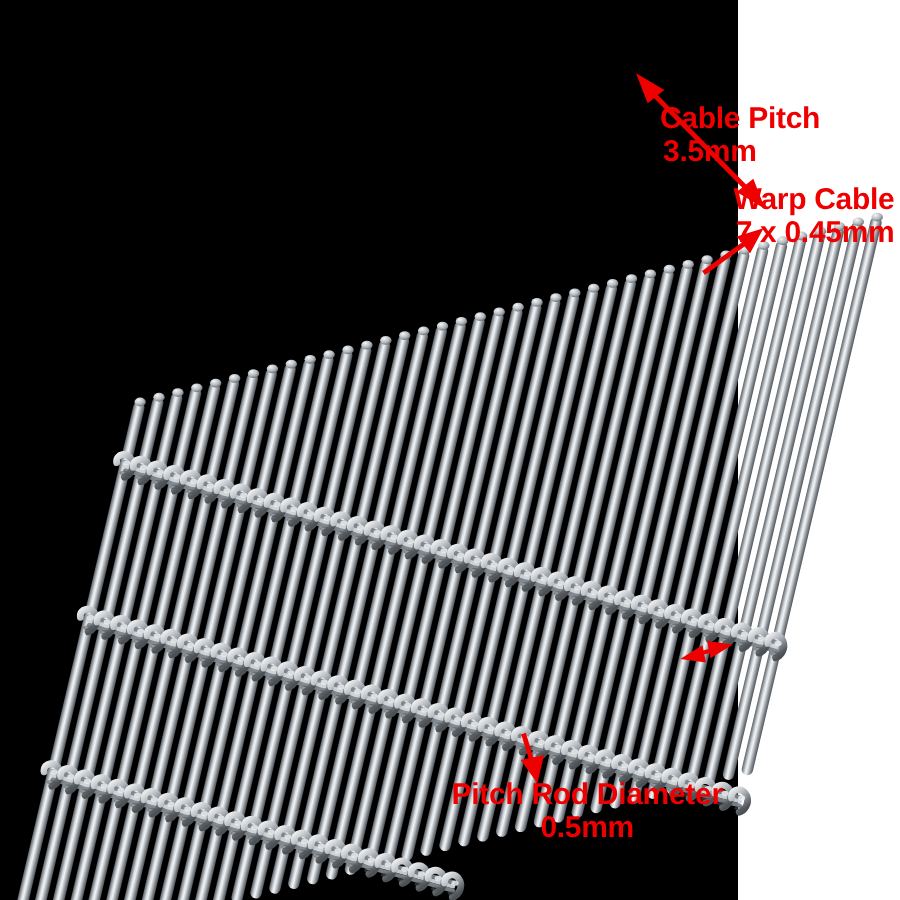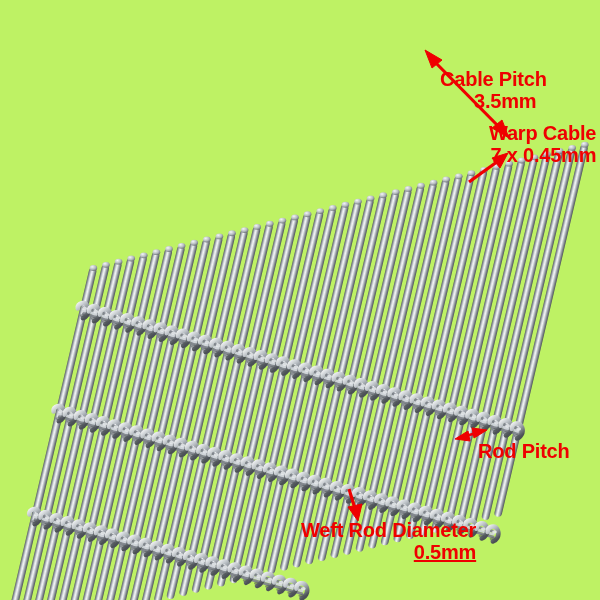--- a/index.html
+++ b/index.html
@@ -9,23 +9,23 @@
     background: #ffffff;
   }
   body {
     width: 600px;
     height: 600px;
     font-family: "Liberation Sans", sans-serif;
     overflow: hidden;
   }
   #stage {
     position: relative;
-    width: 600px;
+    width: 492px;
     height: 600px;
-    background: #bef264;
+    background: #000000;
   }
   #mesh-svg, #anno-svg {
     position: absolute;
     left: 0;
     top: 0;
     width: 600px;
     height: 600px;
   }
   #anno-svg { pointer-events: none; }
 
@@ -34,29 +34,29 @@
     color: #ef0000;
     font-family: "Liberation Sans", sans-serif;
     font-weight: bold;
     font-size: 20px;
     line-height: 1.12;
     white-space: nowrap;
     letter-spacing: -0.2px;
   }
 
   #label-cable-pitch { left: 440px; top: 68px; }
-  #label-cable-pitch .l2 { padding-left: 2px; margin-left: 32px; }
+  #label-cable-pitch .l2 { padding-left: 2px; }
 
   #label-warp-cable { left: 489px; top: 122px; text-align: right; }
 
   #label-rod-pitch { left: 478px; top: 440px; }
   #label-rod-pitch .l2 { padding-left: 10px; }
 
   #label-weft-rod { left: 301px; top: 519px; }
-  #label-weft-rod .l2 { text-align: right; text-decoration: underline; }
+  #label-weft-rod .l2 { text-align: center; }
 </style>
 </head>
 <body>
 
 <div id="stage">
 
   <svg id="mesh-svg" viewBox="0 0 600 600">
     <defs>
       <linearGradient id="rodGrad" x1="0" y1="0" x2="1" y2="0">
         <stop offset="0%" stop-color="#5d6267"></stop>
@@ -642,21 +642,20 @@
     <div class="l1">Cable Pitch</div>
     <div class="l2">3.5mm</div>
   </div>
 
   <div class="anno-text" id="label-warp-cable">
     <div class="l1">Warp Cable</div>
     <div class="l3">7 x 0.45mm</div>
   </div>
 
   <div class="anno-text" id="label-rod-pitch">
-    <div class="l1">Rod Pitch</div>
   </div>
 
   <div class="anno-text" id="label-weft-rod">
-    <div class="l1">Weft Rod Diameter</div>
+    <div class="l1">Pitch Rod Diameter</div>
     <div class="l2">0.5mm</div>
   </div>
 
 </div>
 
 </body></html>

